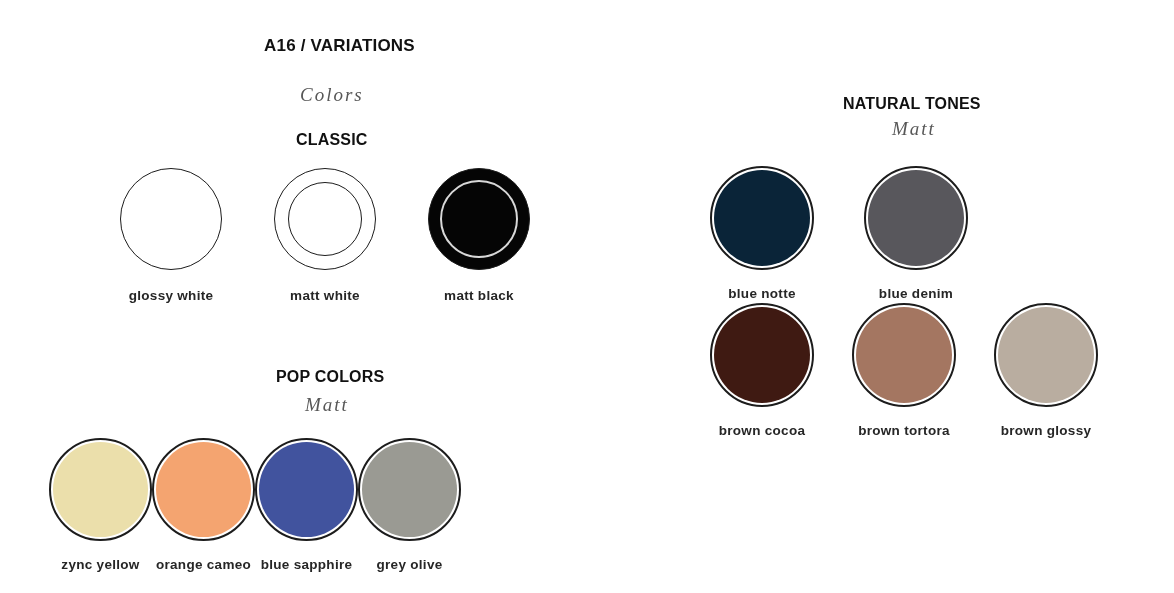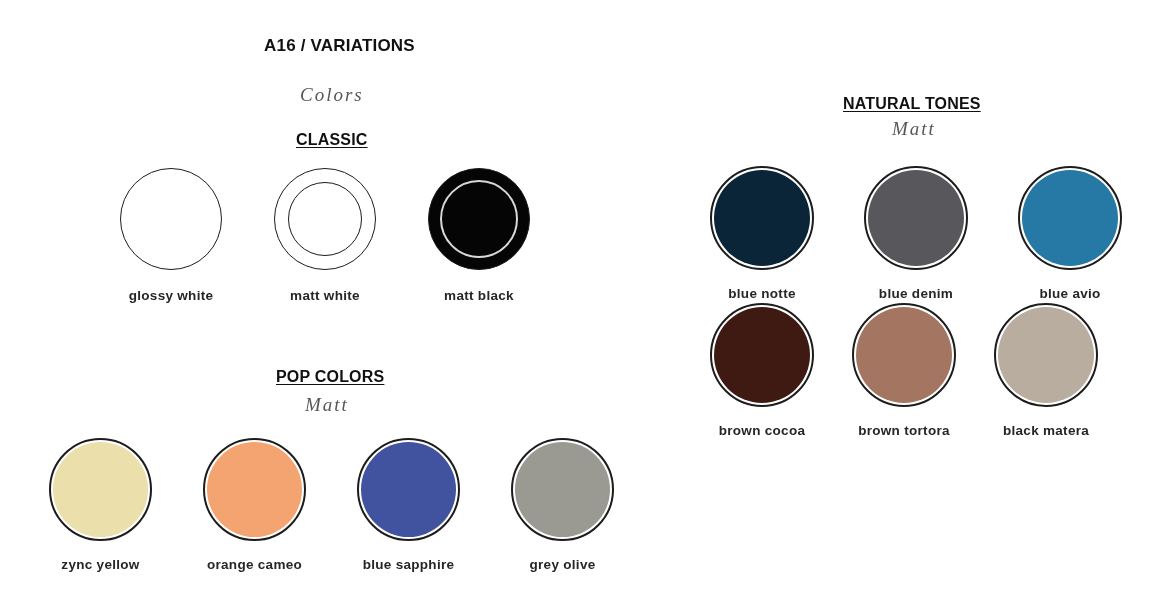--- a/index.html
+++ b/index.html
@@ -41,21 +41,20 @@
     color: #575757;
     white-space: nowrap;
   }
   .group-title {
     position: absolute;
     font-family: "Liberation Sans", sans-serif;
     font-weight: bold;
     font-size: 16px;
     letter-spacing: 0.2px;
     color: #111111;
-    text-decoration: underline;
     text-underline-offset: 2px;
     white-space: nowrap;
   }
 
   
   .swatch-row {
     position: absolute;
     display: flex;
   }
   .swatch-cell {
@@ -159,21 +158,21 @@
       <div class="swatch sw-blackring" style="width:102px; height:102px;">
         <div class="inner-ring"></div>
       </div>
       <div class="swatch-label" style="margin-top:18px;">matt black</div>
     </div>
   </div>
 
   <div class="group-title" style="left:276px; top:368px;">POP COLORS</div>
   <div class="script-label" style="left:305px; top:394px;">Matt</div>
 
-  <div class="swatch-row" style="left:49px; top:438px; gap:51px;">
+  <div class="swatch-row" style="left:49px; top:438px; ">
 
     <div class="swatch-cell">
       <div class="swatch sw-filled" style="width:103px; height:103px;">
         <div class="disc" style="background:#ebdfab;"></div>
       </div>
       <div class="swatch-label" style="margin-top:16px;">zync yellow</div>
     </div>
 
     <div class="swatch-cell">
       <div class="swatch sw-filled" style="width:103px; height:103px;">
@@ -209,26 +208,20 @@
       <div class="swatch-label" style="margin-top:16px;">blue notte</div>
     </div>
 
     <div class="swatch-cell">
       <div class="swatch sw-filled" style="width:104px; height:104px;">
         <div class="disc" style="background:#58575c;"></div>
       </div>
       <div class="swatch-label" style="margin-top:16px;">blue denim</div>
     </div>
 
-    <div class="swatch-cell">
-      <div class="swatch sw-filled" style="width:104px; height:104px;">
-        <div class="disc" style="background:#2579a4;"></div>
-      </div>
-      <div class="swatch-label" style="margin-top:16px;">blue avio</div>
-    </div>
   </div>
 
   <div class="swatch-row" style="left:710px; top:303px; gap:38px;">
 
     <div class="swatch-cell">
       <div class="swatch sw-filled" style="width:104px; height:104px;">
         <div class="disc" style="background:#3f1a12;"></div>
       </div>
       <div class="swatch-label" style="margin-top:16px;">brown cocoa</div>
     </div>
@@ -237,18 +230,18 @@
       <div class="swatch sw-filled" style="width:104px; height:104px;">
         <div class="disc" style="background:#a47661;"></div>
       </div>
       <div class="swatch-label" style="margin-top:16px;">brown tortora</div>
     </div>
 
     <div class="swatch-cell">
       <div class="swatch sw-filled" style="width:104px; height:104px;">
         <div class="disc" style="background:#b9ada0;"></div>
       </div>
-      <div class="swatch-label" style="margin-top:16px;">black matera</div>
+      <div class="swatch-label" style="margin-top:16px;">brown glossy</div>
     </div>
   </div>
 
 
 </div>
 
 </body></html>

